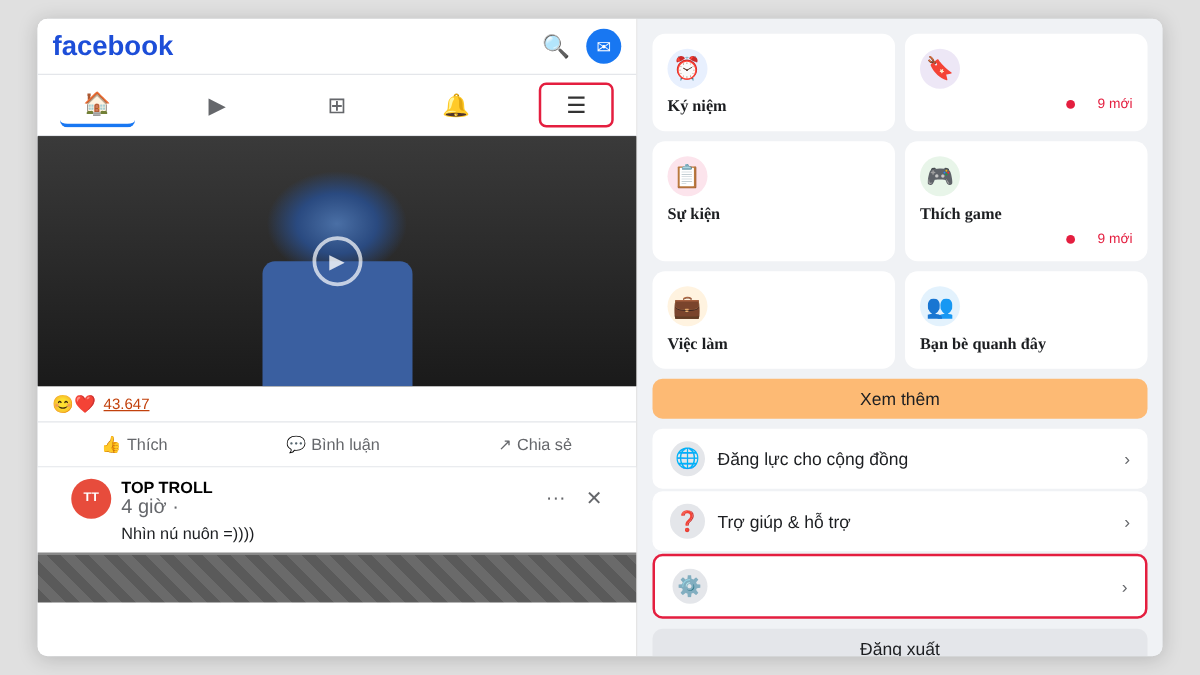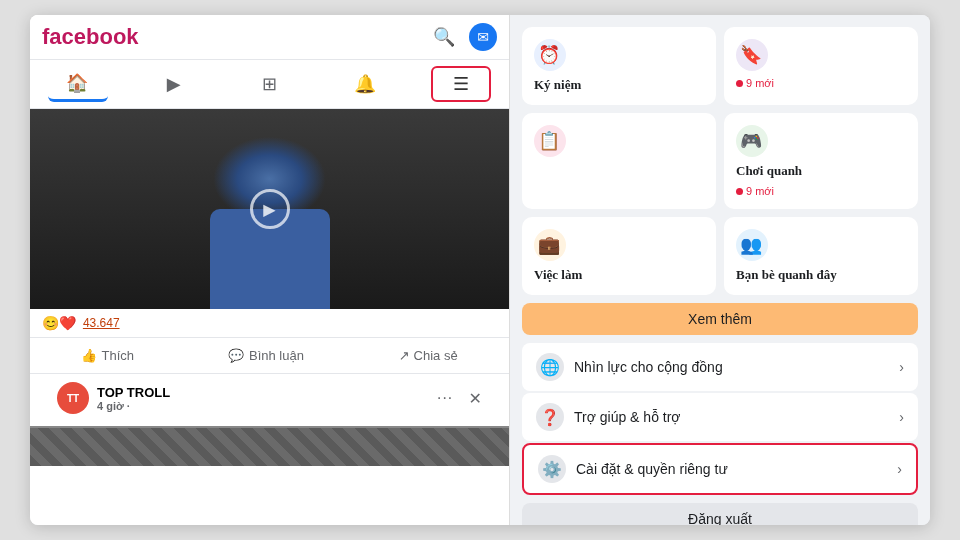--- a/index.html
+++ b/index.html
@@ -35,21 +35,21 @@
       display: flex;
       align-items: center;
       justify-content: space-between;
       padding: 8px 12px;
       background: #fff;
       border-bottom: 1px solid #e4e6ea;
     }
     .fb-logo {
       font-size: 22px;
       font-weight: bold;
-      color: #be185d;
+      color: #1d4ed8;
     }
     .fb-header-icons {
       display: flex;
       gap: 10px;
       align-items: center;
     }
     .header-icon {
       width: 28px;
       height: 28px;
       display: flex;
@@ -179,21 +179,21 @@
       margin-bottom: 4px;
     }
     .commenter-avatar {
       width: 32px; height: 32px;
       border-radius: 50%;
       background: #e74c3c;
       display: flex; align-items: center; justify-content: center;
       font-size: 10px; color: #fff; font-weight: bold;
     }
     .commenter-name { font-weight: bold; font-size: 13px; text-align: right; }
-    .commenter-time { font-size: 11px; color: #65676b; font-weight: bold; }
+    .commenter-time { font-size: 16px; color: #65676b; }
     .comment-menu { margin-left: auto; color: #65676b; cursor: pointer; font-size: 16px; }
     .comment-close { color: #65676b; cursor: pointer; font-size: 16px; margin-left: 8px; }
     .comment-text { font-size: 13px; color: #1c1e21; padding-left: 40px; }
 
     
     .right-panel {
       flex: 1;
       background: #f0f2f5;
       display: flex;
       flex-direction: column;
@@ -225,21 +225,22 @@
       font-size: 13px;
       font-weight: 600;
       color: #1c1e21;
       font-family: Liberation Serif, serif;
     }
     .menu-item-card .badge {
       font-size: 11px;
       color: #e41e3f;
       display: flex;
       align-items: center;
-      gap: 3px;
+      gap: 18px;
+      justify-content: flex-end;
     }
     .badge-dot {
       width: 7px; height: 7px;
       background: #e41e3f;
       border-radius: 50%;
       display: inline-block;
     }
 
     .xem-them-btn {
       margin: 0 12px 8px 12px;
@@ -352,20 +353,21 @@
     <div class="comment-section">
       <div class="commenter-info">
         <div class="commenter-avatar">TT</div>
         <div>
           <div class="commenter-name">TOP TROLL</div>
           <div class="commenter-time">4 giờ ·</div>
         </div>
         <div class="comment-menu">···</div>
         <div class="comment-close">✕</div>
       </div>
+      <div class="comment-text">Nhìn nú nuôn =))))</div>
     </div>
 
     <div class="minecraft-bar"></div>
   </div>
 
   <div class="right-panel">
 
     <div class="menu-grid">
 
       <div class="menu-item-card">
@@ -375,24 +377,25 @@
       <div class="menu-item-card">
         <div class="icon-wrap" style="background:#ede7f6;">🔖</div>
         <span class="badge">
           <span class="badge-dot"></span>
           <span>9 mới</span>
         </span>
       </div>
 
       <div class="menu-item-card">
         <div class="icon-wrap" style="background:#fce4ec;">📋</div>
+        <span class="label">Sự kiện</span>
       </div>
       <div class="menu-item-card">
         <div class="icon-wrap" style="background:#e8f5e9;">🎮</div>
-        <span class="label">Chơi quanh</span>
+        <span class="label">Thích game</span>
         <span class="badge">
           <span class="badge-dot"></span>
           <span>9 mới</span>
         </span>
       </div>
 
       <div class="menu-item-card">
         <div class="icon-wrap" style="background:#fff3e0;">💼</div>
         <span class="label">Việc làm</span>
       </div>
@@ -400,30 +403,29 @@
         <div class="icon-wrap" style="background:#e3f2fd;">👥</div>
         <span class="label">Bạn bè quanh đây</span>
       </div>
     </div>
 
     <div class="xem-them-btn">Xem thêm</div>
 
     <div class="menu-list">
       <div class="menu-list-item">
         <div class="item-icon">🌐</div>
-        <span>Nhìn lực cho cộng đồng</span>
+        <span>Đăng lực cho cộng đồng</span>
         <span class="chevron">›</span>
       </div>
       <div class="menu-list-item">
         <div class="item-icon">❓</div>
         <span>Trợ giúp &amp; hỗ trợ</span>
         <span class="chevron">›</span>
       </div>
       <div class="menu-list-item highlighted">
         <div class="item-icon">⚙️</div>
-        <span>Cài đặt &amp; quyền riêng tư</span>
         <span class="chevron">›</span>
       </div>
     </div>
 
     <div class="dangxuat-btn">Đăng xuất</div>
   </div>
 </div>
 
 </body></html>

